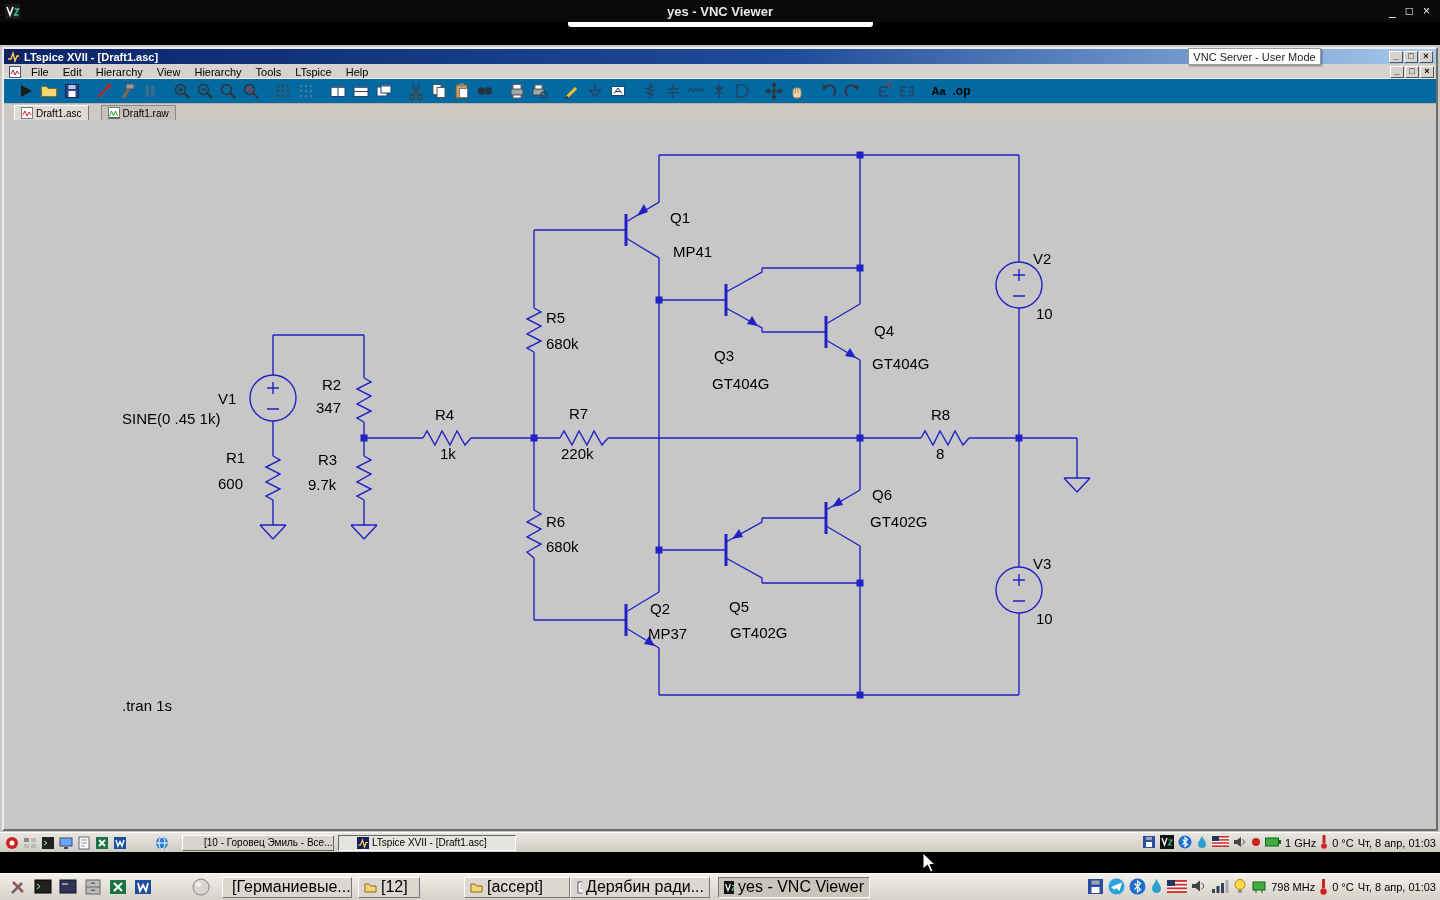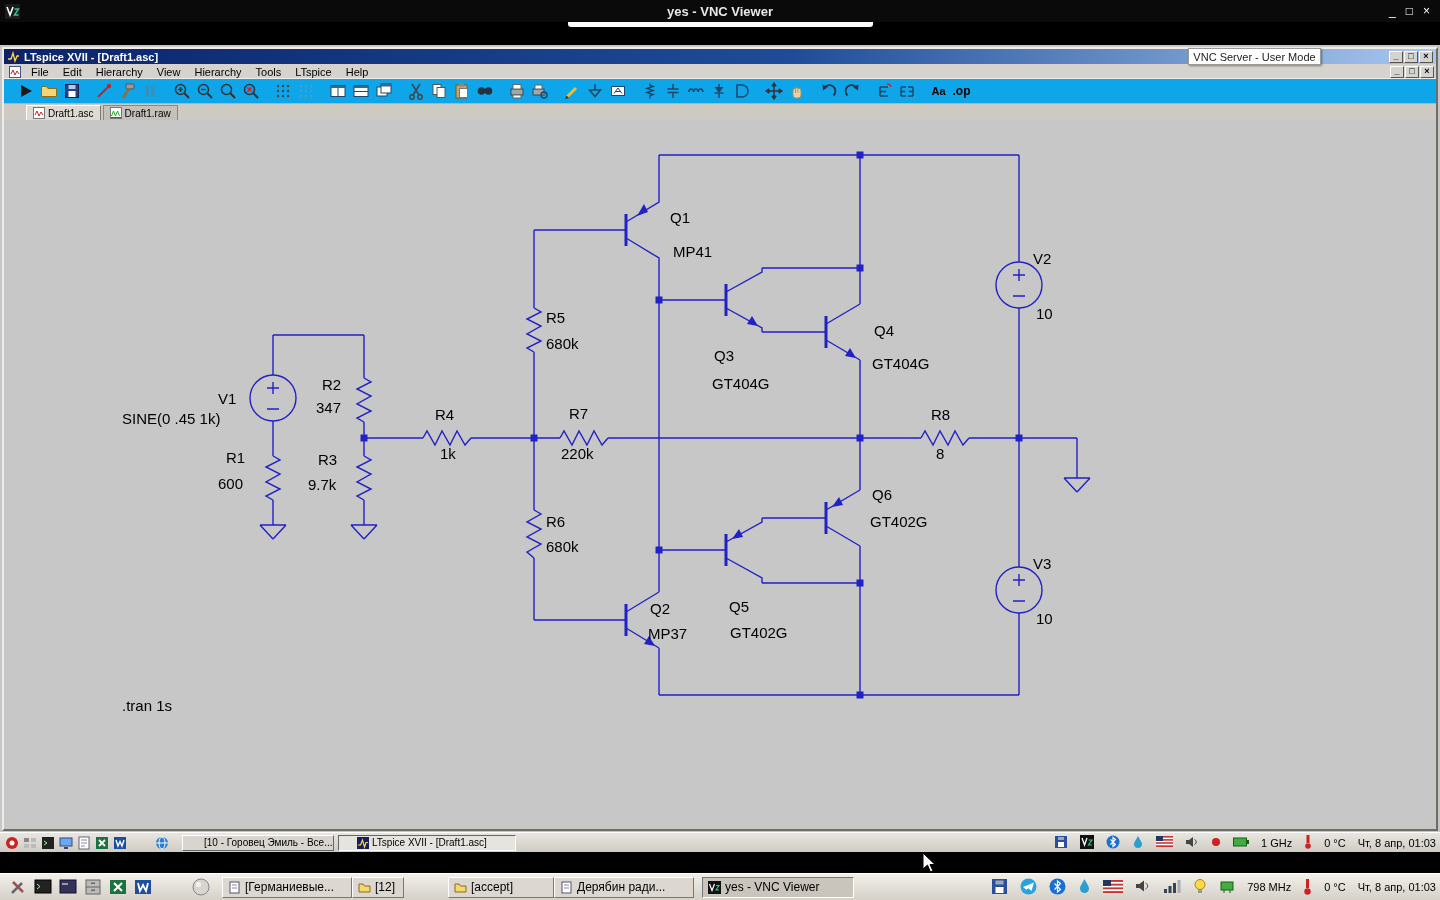--- a/index.html
+++ b/index.html
@@ -11,43 +11,43 @@
 #vncbar .ctrls{margin-left:auto;display:flex;gap:10px;padding-right:10px;font-size:12px;color:#fff;z-index:2}
 #strip{position:absolute;left:568px;top:22px;width:305px;height:5px;background:#fdfdfd;border-radius:0 0 3px 3px}
 
 #remote{position:absolute;left:0;top:45px;width:1440px;height:807px;background:#c6c6c6}
 #ltwin{position:absolute;left:2px;top:2px;width:1436px;height:784px;border:2px solid;border-color:#f0ede8 #6f6c66 #6f6c66 #f0ede8;background:#d6d3ce}
 #lt-title{height:15px;background:linear-gradient(90deg,#0a246a 0%,#1e4c9a 55%,#a8c8ee 100%);display:flex;align-items:center;color:#fff;font-size:11px;font-weight:bold;padding:0 3px;gap:4px}
 .winbtns{margin-left:auto;display:flex;gap:1px}
 .winbtn{width:14px;height:12px;background:#d6d3ce;border:1px solid;border-color:#fff #555 #555 #fff;color:#000;font-size:9px;line-height:9px;text-align:center;font-weight:bold}
 #lt-menu{height:14px;display:flex;align-items:flex-end;font-size:11px;background:#d6d3ce;padding-left:2px;color:#000}
 .mi{padding:0 7px}
-#lt-tools{height:26px;display:flex;align-items:center;background:#0ea5e9;padding-left:10px;border-top:1px solid #efede8;border-bottom:1px solid #b5b2ab}
+#lt-tools{height:26px;display:flex;align-items:center;background:#0369a1;padding-left:10px;border-top:1px solid #efede8;border-bottom:1px solid #b5b2ab}
 .tb{width:23px;height:21px;display:flex;align-items:center;justify-content:center;border:1px solid transparent}
 .tb.g{margin-left:9px}
 .tb.dim{opacity:.45}
-#lt-tabs{height:16px;background:#cdcac3;display:flex;align-items:flex-end;padding-left:22px;gap:2px}
+#lt-tabs{height:16px;background:#cdcac3;display:flex;align-items:flex-end;padding-left:10px;gap:12px}
 .tab{height:15px;display:flex;align-items:center;gap:3px;font-size:10px;padding:0 6px;border:1px solid #888;border-bottom:none;background:#c4c1ba;color:#000}
 .tab.on{background:#dedbd4;border-color:#fff #777 #dedbd4 #fff}
 #canvas{position:relative;height:709px;background:#c7c7c7;overflow:hidden}
 #schem text{font-size:15px;fill:#000;font-family:"Liberation Sans",sans-serif}
 .w{stroke:#2222c4;stroke-width:1.4;fill:none}
 .bar{stroke:#2222c4;stroke-width:3;fill:none}
 .dot{fill:#2222c4}
 .arr{fill:#2222c4}
 
 #rtask{position:absolute;left:0;bottom:0;width:100%;height:20px;background:linear-gradient(#e9e6e0,#cfccc5);border-top:1px solid #fff;display:flex;align-items:center;padding:0 4px;font-size:11px;color:#000}
 .ric{width:16px;height:16px;display:flex;align-items:center;justify-content:center;margin-right:2px}
 .rtbtn{height:16px;display:flex;align-items:center;gap:3px;padding:0 18px;font-size:10px;border:1px solid;border-color:#fff #666 #666 #fff;background:#d8d5ce;white-space:nowrap;overflow:hidden}
 .rtbtn.on{border-color:#666 #fff #fff #666;background:#e6e4de}
-.tray{margin-left:auto;display:flex;align-items:center;gap:12px;font-size:11px}
+.tray{margin-left:auto;display:flex;align-items:center;gap:4px;font-size:11px}
 
 #htask{position:absolute;left:0;top:873px;width:1440px;height:27px;background:linear-gradient(#f2efe9,#d5d1c9);border-top:1px solid #fff;display:flex;align-items:center;padding:0 4px;font-size:12px;color:#000}
 .hicon{width:22px;height:22px;display:flex;align-items:center;justify-content:center;margin-left:3px}
-.htbtn{height:21px;display:flex;align-items:center;gap:4px;padding:0 5px;border:1px solid;border-color:#fff #777 #777 #fff;background:#dcd8d1;white-space:nowrap;overflow:hidden;font-size:12px}
+.htbtn{height:21px;display:flex;align-items:center;gap:4px;padding:0 5px;border:1px solid;border-color:#fff #777 #777 #fff;background:#dcd8d1;white-space:nowrap;overflow:hidden;font-size:16px}
 .htbtn.on{border-color:#777 #fff #fff #777;background:#c9c5bd}
 #badge{position:absolute;left:1188px;top:3px;width:133px;height:17px;background:#fff;border:1px solid #9a9a9a;display:flex;align-items:center;justify-content:center;font-size:11px;color:#222;z-index:5;box-shadow:1px 1px 2px rgba(0,0,0,.4)}
 </style>
 </head>
 <body>
 
 <div id="screen">
 
   <div id="vncbar">
     <svg width="15" height="15" style="margin-left:5px;z-index:2">
@@ -679,21 +679,21 @@
         </svg>
       </span>
     <div class="htbtn" style="margin-left:10px;width:130px">
       <svg width="13" height="13">
           <rect x="2" y="1" width="9" height="11" fill="#fff" stroke="#557"></rect>
           <line x1="4" y1="4" x2="9" y2="4" stroke="#88a"></line>
           <line x1="4" y1="7" x2="9" y2="7" stroke="#88a"></line>
         </svg>
       <span>[Германиевые...</span>
     </div>
-    <div class="htbtn" style="width:52px">
+    <div class="htbtn" style="margin-left:6px;width:62px">
       <svg width="13" height="13">
           <path d="M1,3 h4 l1.5,2 h5.5 v6 H1z" fill="#f7d572" stroke="#8a6d1d"></path>
         </svg>
       <span>[12]</span>
     </div>
     <div class="htbtn" style="margin-left:44px;width:106px">
       <svg width="13" height="13">
           <path d="M1,3 h4 l1.5,2 h5.5 v6 H1z" fill="#f7d572" stroke="#8a6d1d"></path>
         </svg>
       <span>[accept]</span>

